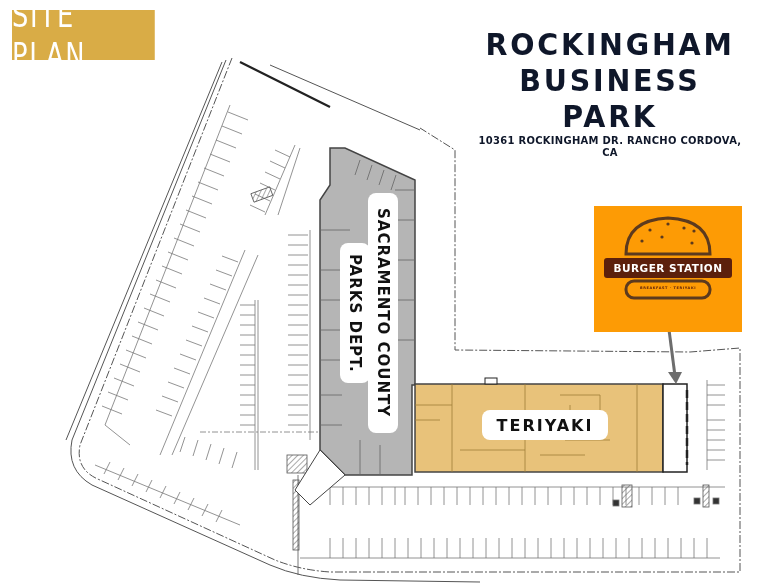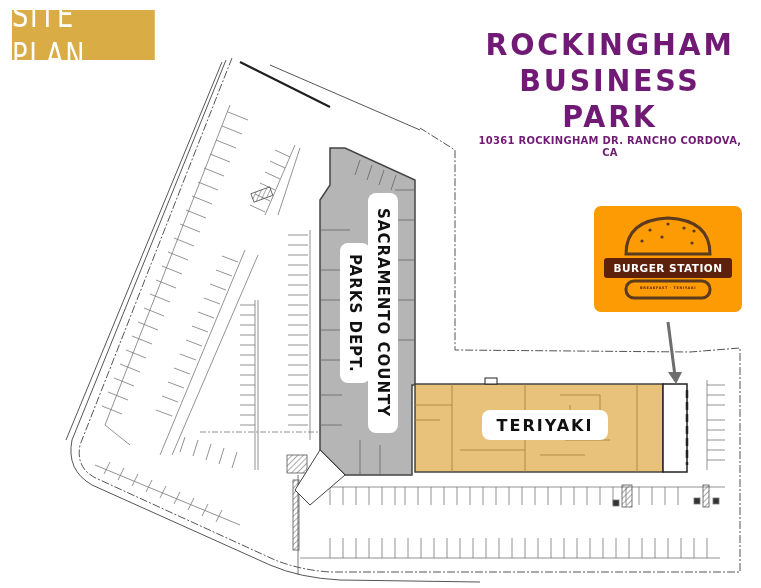--- a/index.html
+++ b/index.html
@@ -6,21 +6,21 @@
   body { width: 761px; height: 588px; position: relative; overflow: hidden; font-family: "Liberation Sans", sans-serif; }
   .site-plan-badge {
     position: absolute; left: 12px; top: 10px; width: 166px; height: 50px;
     background: #d9ac46; color: #ffffff;
     display: flex; align-items: center; justify-content: center;
     font-family: "DejaVu Sans", sans-serif; font-size: 30px; letter-spacing: 2px;
     font-weight: normal; transform: scaleX(0.86);
     transform-origin: left center;
   }
   .site-plan-badge span { display:block; transform: scaleY(1.15); }
-  .title-block { position: absolute; left: 470px; top: 26px; width: 280px; text-align: center; color: #701a75; }
+  .title-block { position: absolute; left: 470px; top: 26px; width: 280px; text-align: center; color: #0f172a; }
   .title-line {
     font-family: "DejaVu Sans", sans-serif; font-weight: bold; font-size: 31px;
     letter-spacing: 3px; line-height: 36px; display: block;
     transform: scaleX(0.92);
   }
   .address {
     font-family: "DejaVu Sans", sans-serif; font-weight: bold; font-size: 10.5px;
     letter-spacing: 0.3px; margin-top: 0px; display: block; transform: scaleX(0.95);
   }
   svg.map { position: absolute; left: 0; top: 0; }
@@ -29,23 +29,22 @@
     font-family: "DejaVu Sans", sans-serif; font-weight: bold;
     display: flex; align-items: center; justify-content: center;
   }
   .pill-available { left: 482px; top: 410px; width: 126px; height: 30px; font-size: 16px; letter-spacing: 2px; }
   .pill-vert {
     writing-mode: vertical-rl; font-size: 15px; letter-spacing: 1px;
   }
   .pill-sacramento { left: 368px; top: 193px; width: 30px; height: 240px; }
   .pill-parks { left: 340px; top: 243px; width: 30px; height: 140px; }
   .burger-card {
-    position: absolute; left: 594px; top: 206px; width: 148px; height: 106px;
+    position: absolute; left: 594px; top: 206px; width: 148px; height: 126px;
     background: #fd9b05;
-    border-radius: 7px;
   }
   .burger-name {
     position: absolute; left: 10px; top: 52px; width: 128px; height: 20px;
     background: #5c200c; border-radius: 3px; color: #ffffff;
     font-family: "DejaVu Sans", sans-serif; font-weight: bold; font-size: 10.5px;
     letter-spacing: 0.5px; display: flex; align-items: center; justify-content: center;
   }
   .burger-tagline {
     position: absolute; left: 30px; top: 77px; width: 88px; height: 10px;
     color: #5c200c; font-family: "DejaVu Sans", sans-serif; font-size: 3.5px; font-weight: bold;

